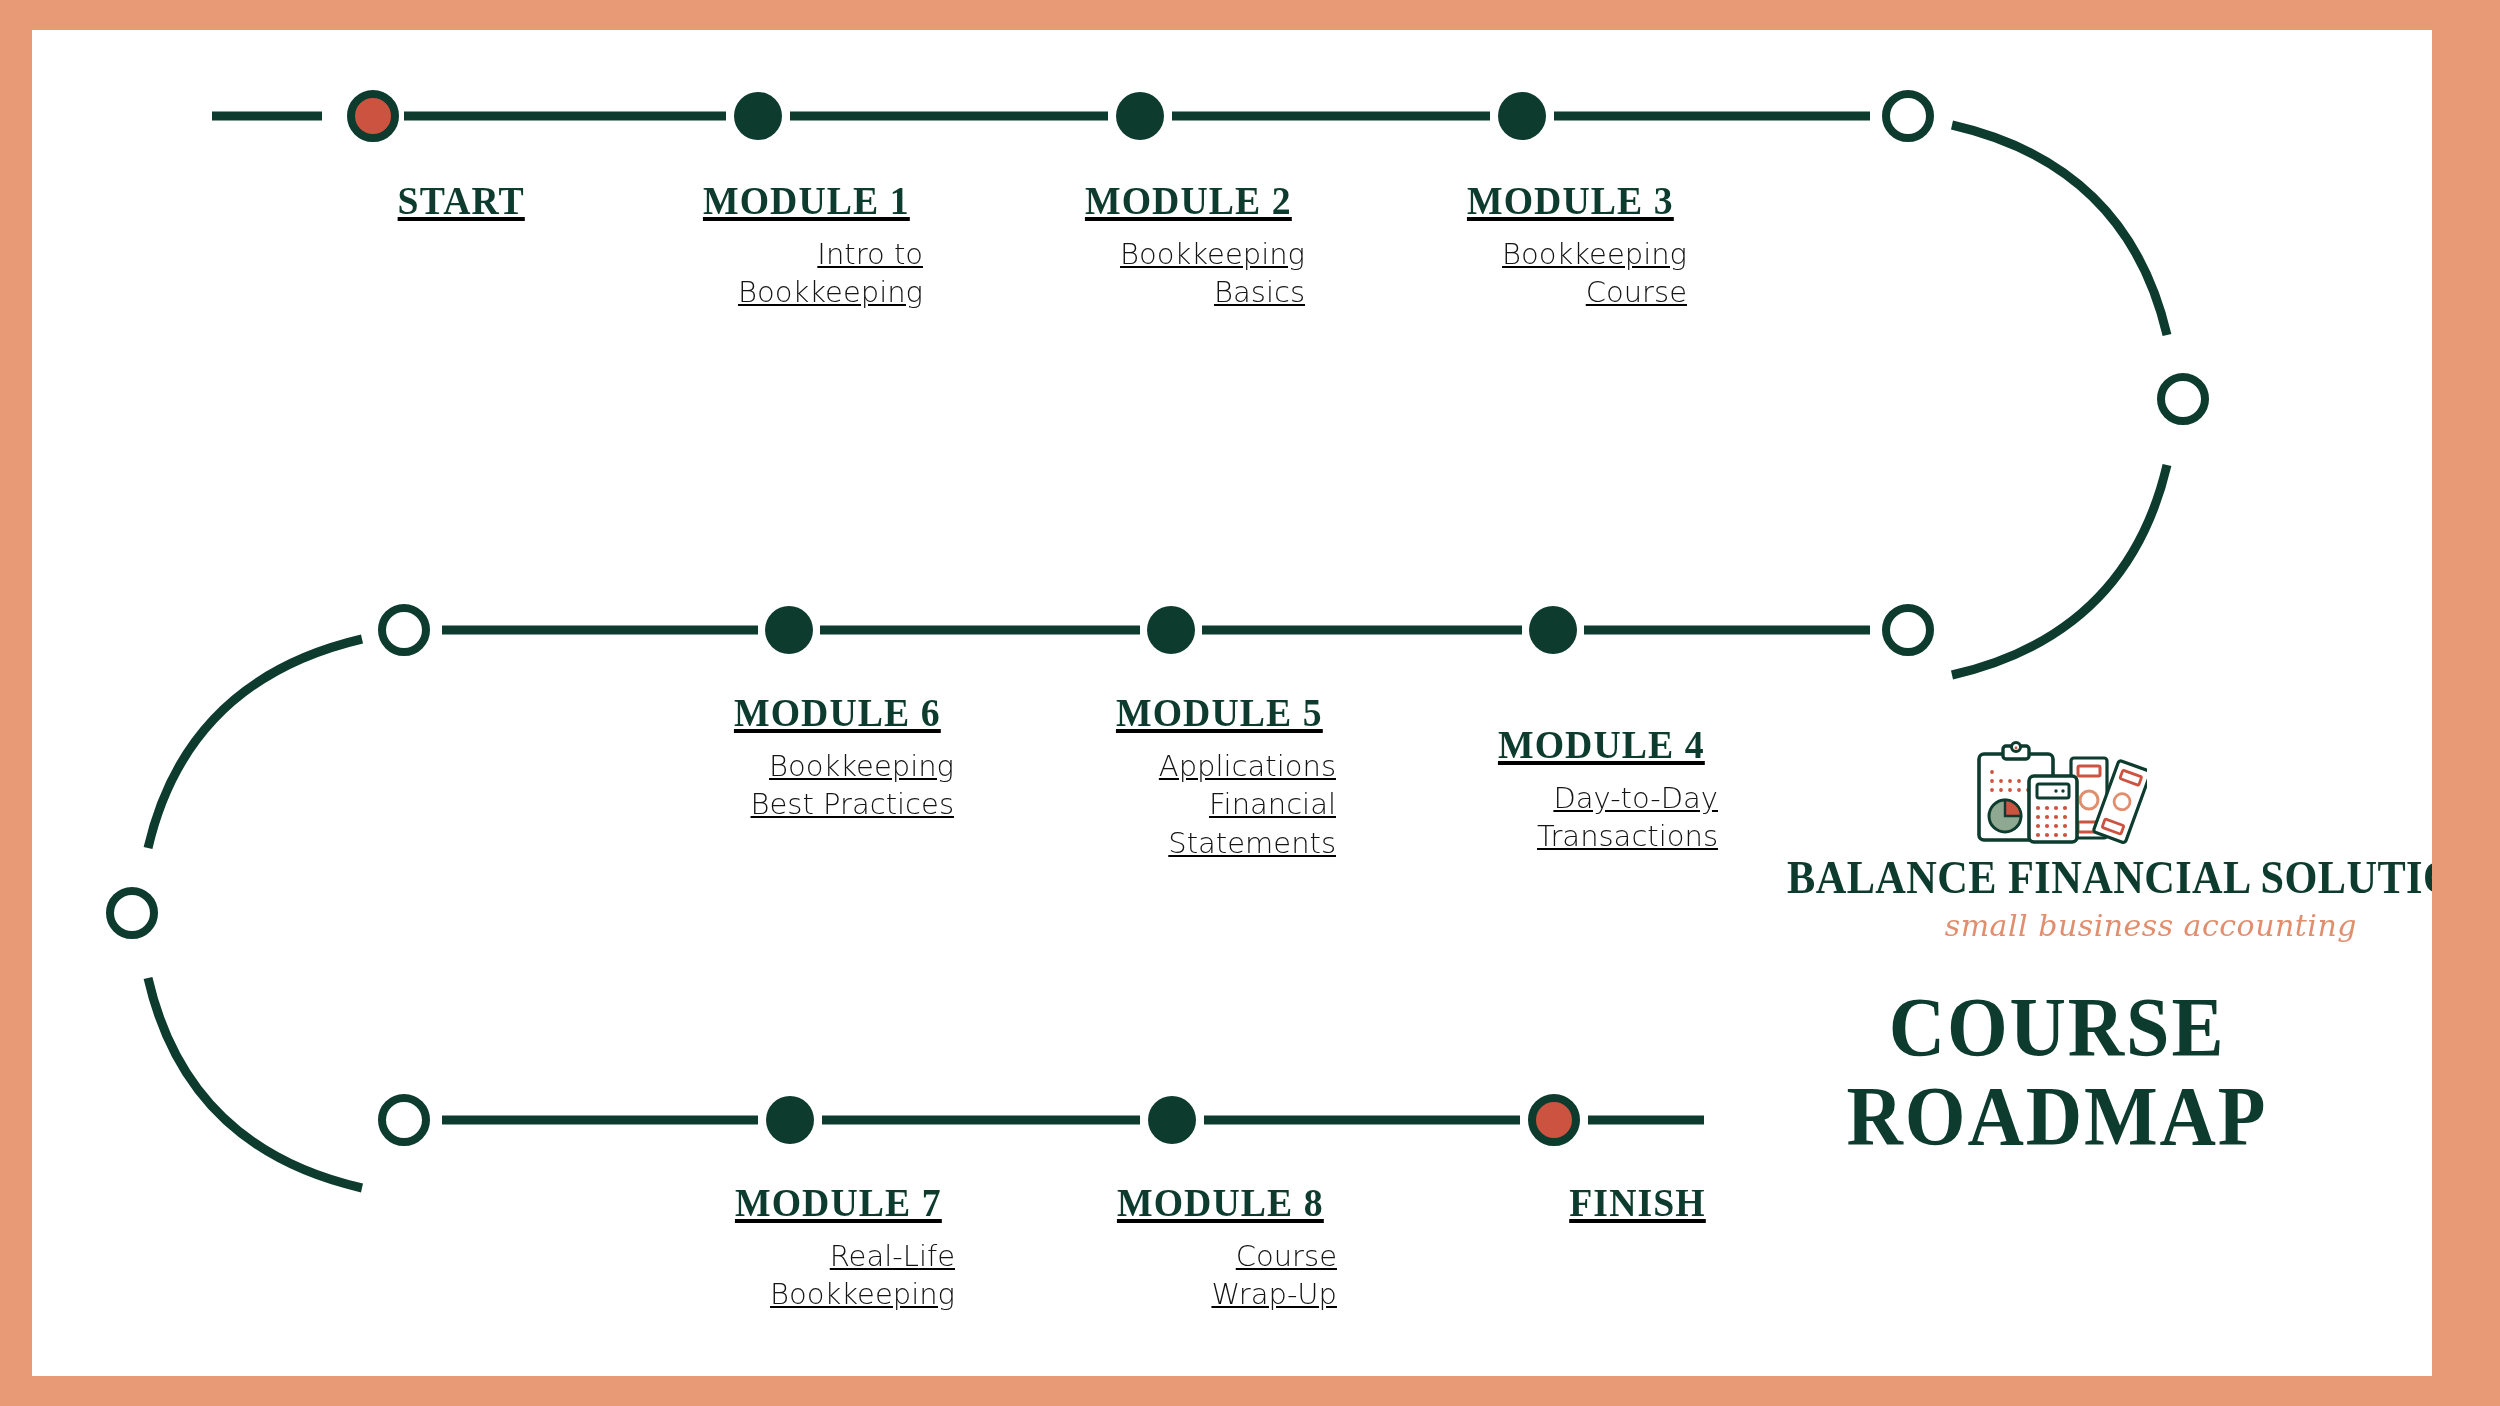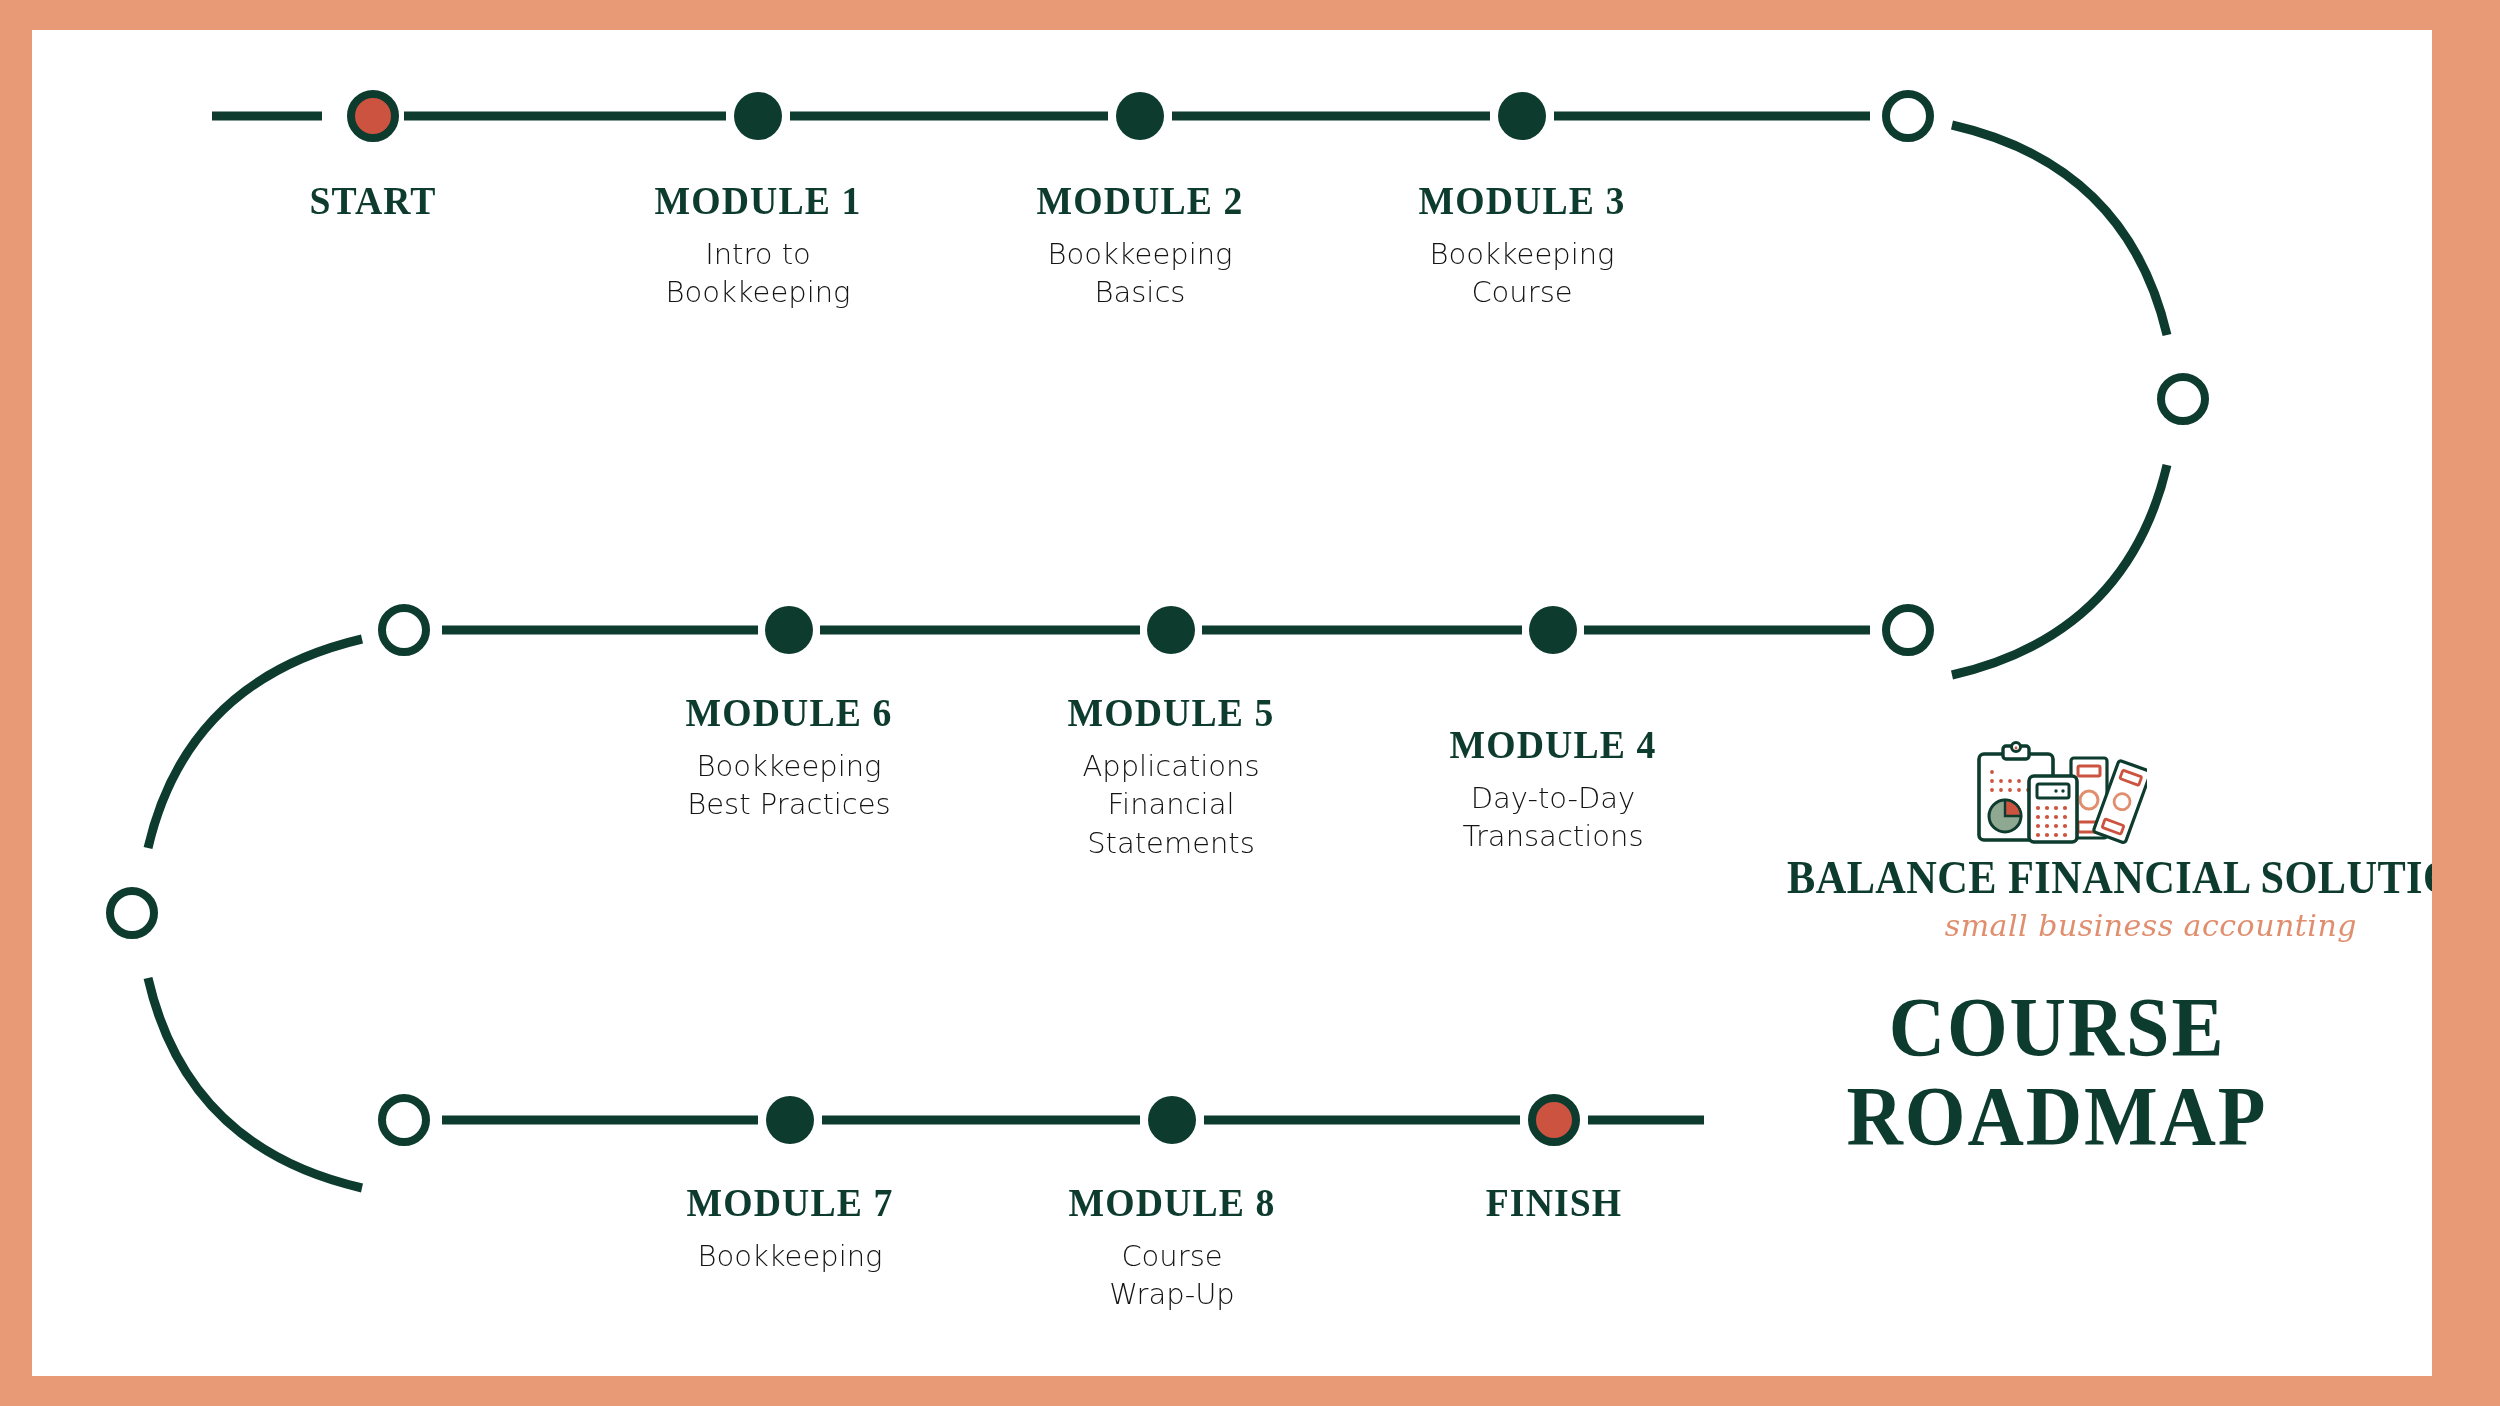--- a/index.html
+++ b/index.html
@@ -40,22 +40,23 @@
     top: 0;
     width: 2400px;
     height: 1346px;
     pointer-events: none;
   }
 
   
   .node-text {
     position: absolute;
     width: 330px;
-    text-align: center;
+    text-align: right;
     transform: translateX(-50%);
+    text-decoration: underline;
   }
   .node-title {
     font-family: "Liberation Serif", "DejaVu Serif", serif;
     font-weight: bold;
     font-size: 41px;
     letter-spacing: 1.2px;
     color: #0D3B2E;
     line-height: 1.1;
     white-space: nowrap;
     transform: scaleX(0.92);
@@ -221,20 +222,21 @@
       <div class="node-title">MODULE 4</div>
       <div class="node-desc">
         <span>Day-to-Day</span>
         <span>Transactions</span>
       </div>
     </div>
 
     <div class="node-text" style="left:758px; top:1150px;">
       <div class="node-title">MODULE 7</div>
       <div class="node-desc">
+        <span>Real-Life</span>
         <span>Bookkeeping</span>
       </div>
     </div>
 
     <div class="node-text" style="left:1140px; top:1150px;">
       <div class="node-title">MODULE 8</div>
       <div class="node-desc">
         <span>Course</span>
         <span>Wrap-Up</span>
       </div>

